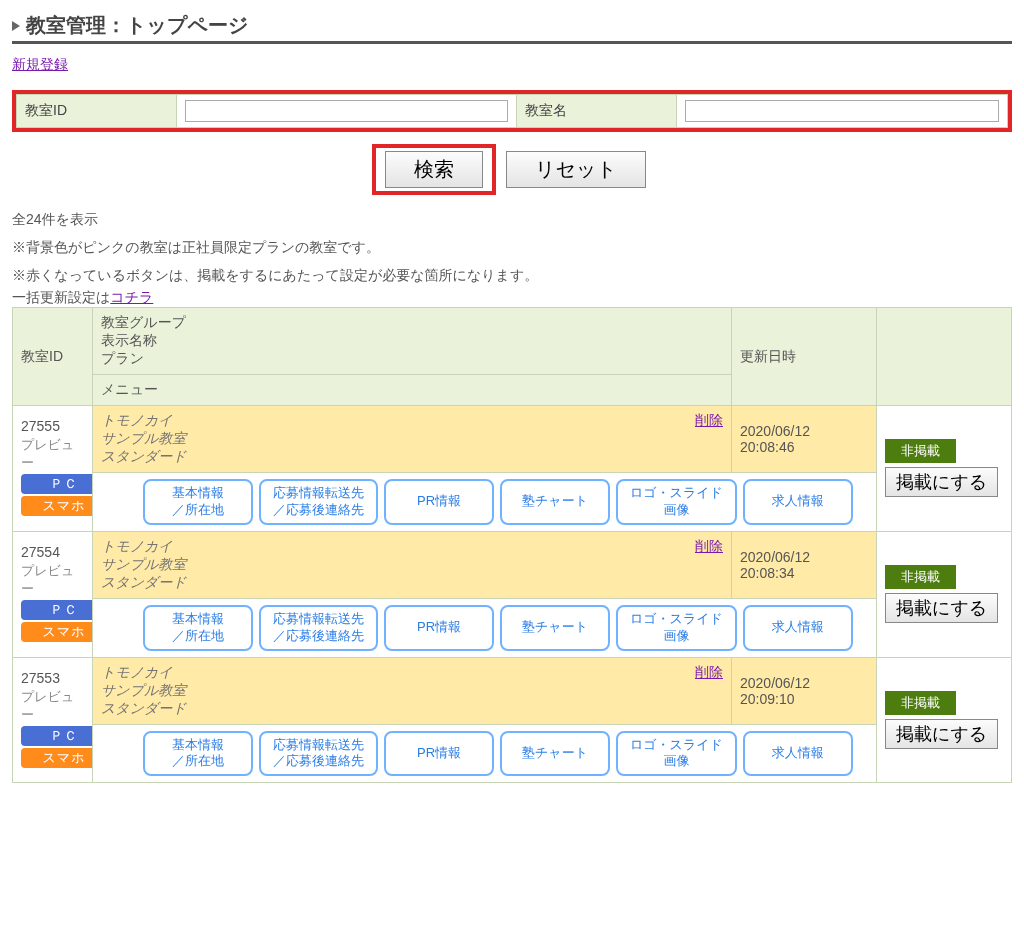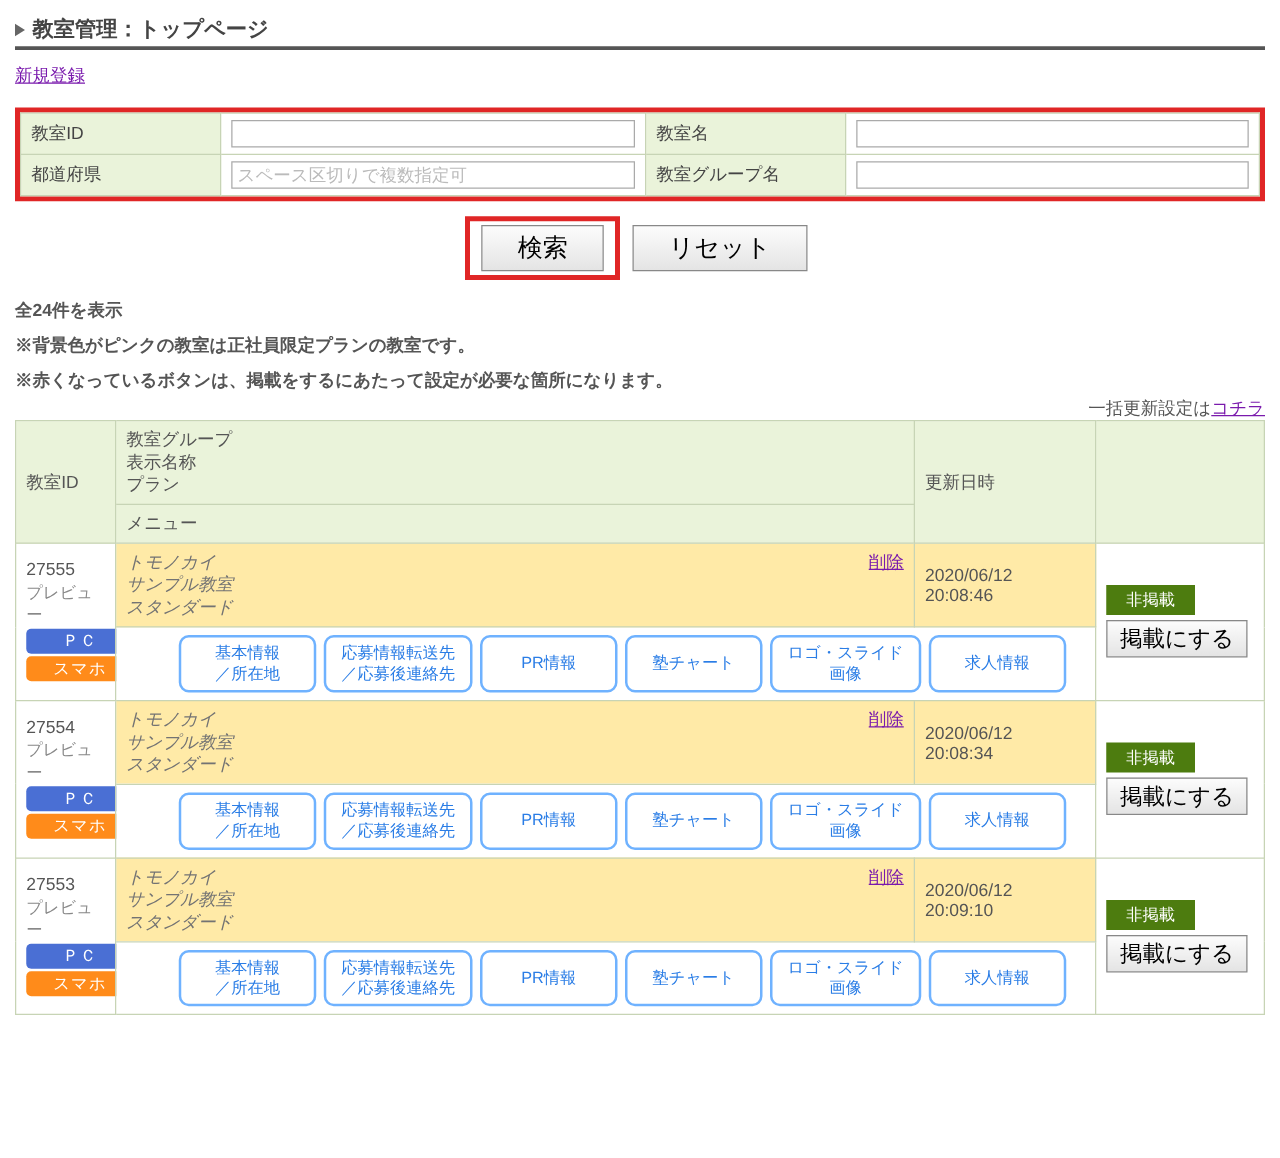--- a/index.html
+++ b/index.html
@@ -19,21 +19,21 @@
       padding-bottom: 2px;
       margin-bottom: 12px;
     }
     .page-header .tri {
       border-left: 8px solid #666;
       border-top: 5px solid transparent;
       border-bottom: 5px solid transparent;
       margin-right: 6px;
     }
     .page-header h1 {
-      font-size: 17px;
+      font-size: 20px;
       font-weight: bold;
       margin: 0;
       color: #444;
       font-family: Liberation Serif, serif;
     }
     a.link { color: #7a1aad; text-decoration: underline; }
     .new-link { margin-bottom: 10px; display: inline-block; }
 
     .search-box {
       border: 4px solid #e02626;
@@ -67,22 +67,22 @@
       border: 1px solid #888;
       background: linear-gradient(#fcfcfc, #e4e4e4);
       margin: 0 6px;
       cursor: pointer;
     }
     .btn-search-wrap {
       display: inline-block;
       border: 4px solid #e02626;
       padding: 3px;
     }
-    .note { color: #555; margin: 10px 0 4px; font-weight: bold; }
-    .setting-link-row { text-align: right; margin-top: 4px; color: #555; }
+    .note { color: #555; margin: 10px 0 4px; }
+    .setting-link-row { text-align: left; margin-top: 4px; color: #555; }
 
     .list-table { border-collapse: collapse; width: 100%; table-layout: fixed; }
     .list-table th, .list-table td {
       border: 1px solid #c7d4b5;
       padding: 6px 8px;
       text-align: left;
       vertical-align: middle;
       color: #555;
     }
     .list-table th { background: #eaf3da; font-weight: normal; }
@@ -153,26 +153,20 @@
 
 <a href="#" class="link new-link">新規登録</a>
 
 <div class="search-box">
 <table class="search-table">
   <tbody>
         <tr>
     <td class="lbl">教室ID</td>
     <td class="fld" style="width:340px"><input type="text" style=""></td>
     <td class="lbl">教室名</td>
-    <td class="fld"><input type="text" style=""></td>
-  </tr>
-  <tr>
-    <td class="lbl">都道府県</td>
-    <td class="fld"><input type="text" placeholder="スペース区切りで複数指定可" style=""></td>
-    <td class="lbl">教室グループ名</td>
     <td class="fld"><input type="text" style=""></td>
   </tr>
 </tbody>
     </table>
 </div>
 
 <div class="btn-row">
   <span class="btn-search-wrap">
     <button class="btn">検索</button>
   </span>

